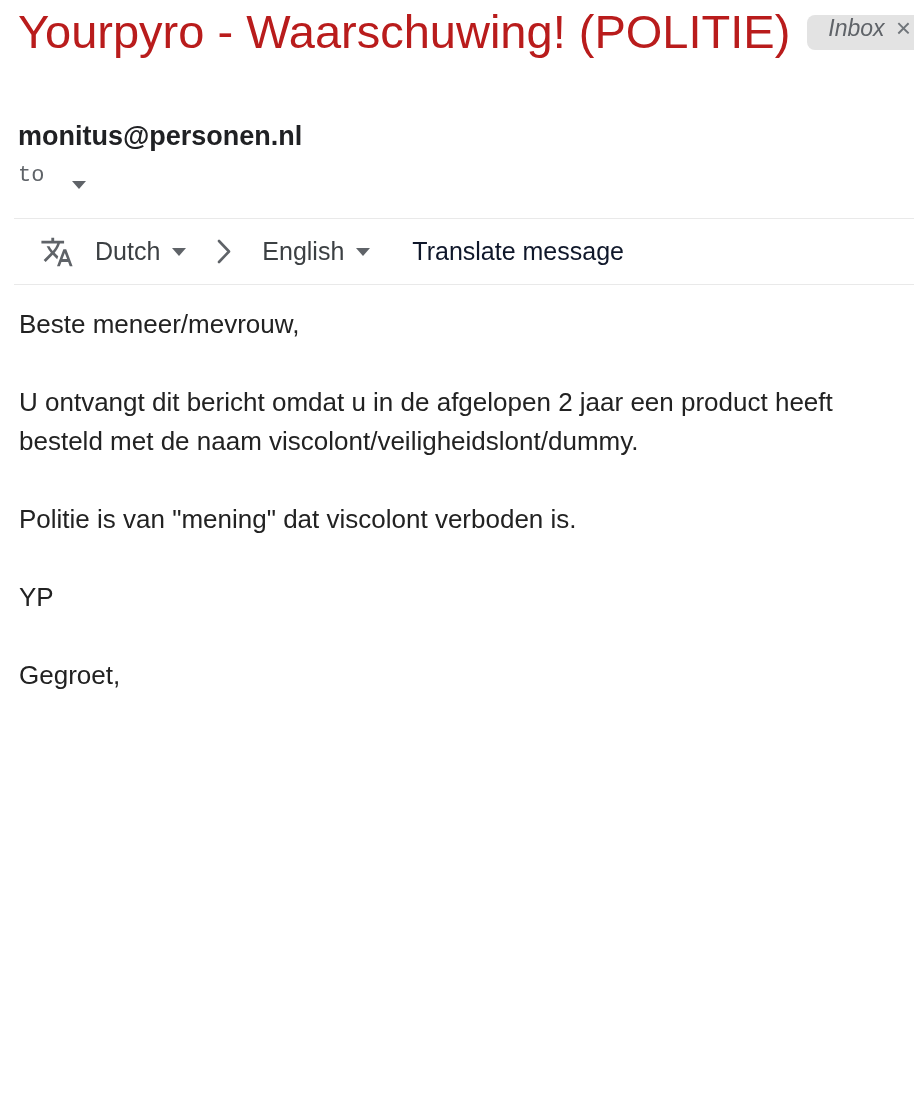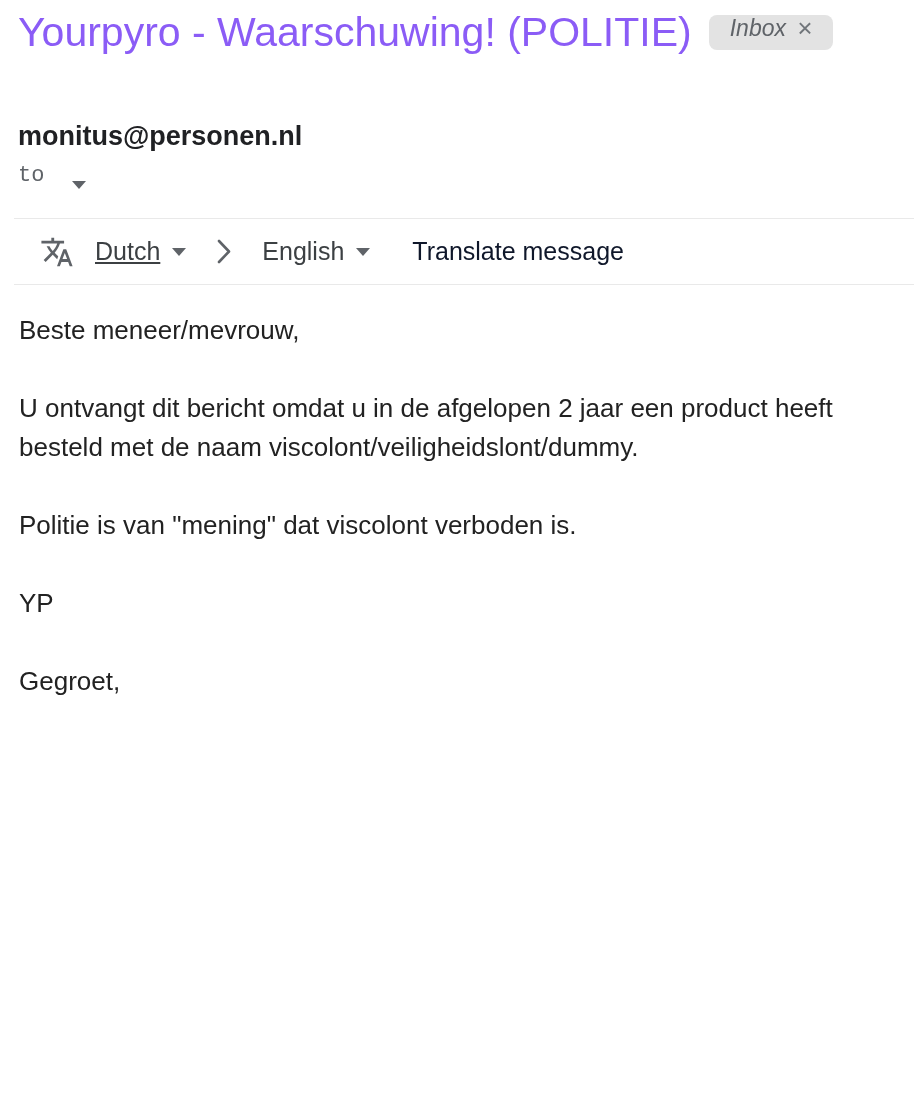--- a/index.html
+++ b/index.html
@@ -8,22 +8,22 @@
     background: #ffffff;
     font-family: "Liberation Sans", sans-serif;
     color: #222222;
     overflow: hidden;
   }
   .subject-row {
     margin: 8px 18px 0 18px;
     display: flex; align-items: center; gap: 17px;
   }
   .subject {
-    font-size: 41px; line-height: 48px; font-weight: 400;
-    color: #8b5cf6; white-space: nowrap;
+    font-size: 47px; line-height: 48px; font-weight: 400;
+    color: #b91c1c; white-space: nowrap;
   }
   .chip {
     flex: none;
     display: inline-flex; gap: 11px;
     background: #e3e3e3; border-radius: 8px;
     height: 35px; padding: 0 21px;
     font-size: 23px; color: #5f6368;
     cursor: pointer;
     font-style: italic;
   }
@@ -51,27 +51,27 @@
     border-bottom: 1px solid #e9e9e9;
     height: 65px;
     display: flex; align-items: center;
     padding-left: 26px;
   }
   .t-icon { width: 34px; height: 34px; flex: none; }
   .lang {
     display: flex; align-items: center; gap: 12px;
     font-size: 25px; color: #3c4043; cursor: pointer;
   }
-  .lang-src { margin-left: 21px; text-decoration: underline; }
+  .lang-src { margin-left: 21px; }
   .chev { margin: 0 28px; display: flex; align-items: center; }
   .translate-link {
     margin-left: 42px;
     font-size: 25px; color: #0f172a; text-decoration: none; cursor: pointer;
   }
-  .mail-body { margin: 26px 18px 0 19px; }
+  .mail-body { margin: 20px 18px 0 19px; }
   .mail-body p {
     margin: 0 0 39px 0;
     font-size: 26px; line-height: 39px;
     color: #222222;
     max-width: 856px;
   }
 </style>
 </head>
 <body>
 

